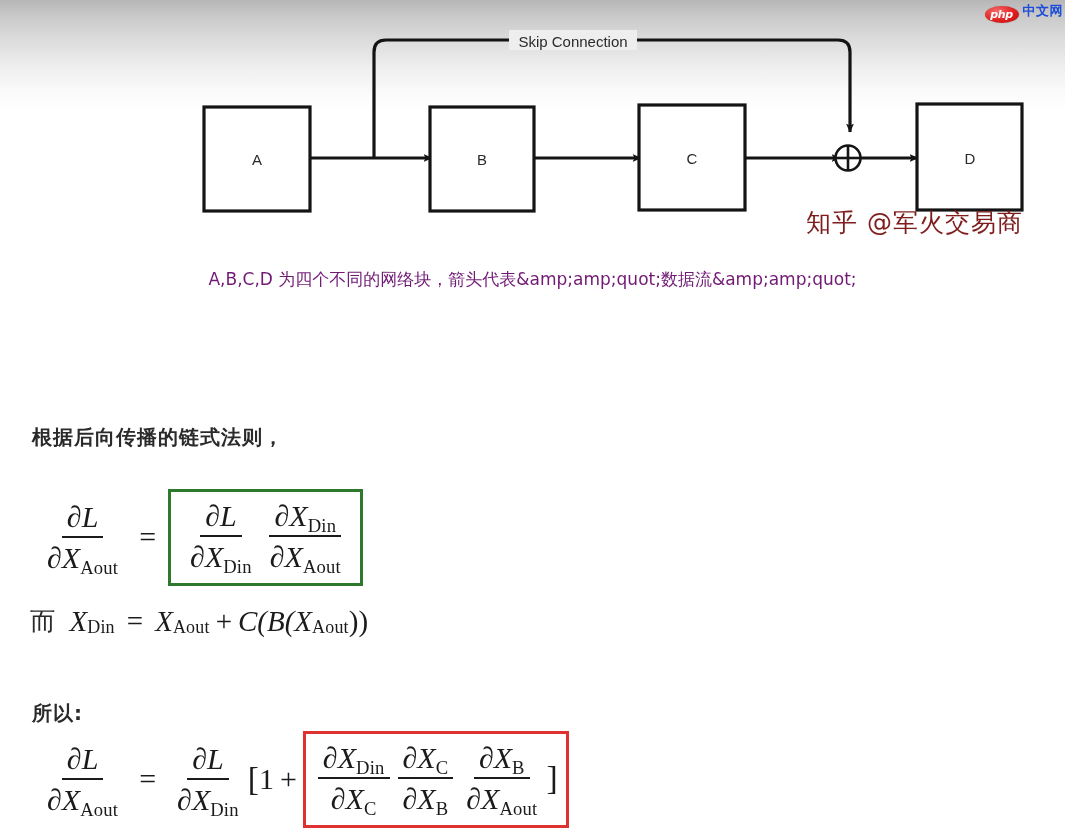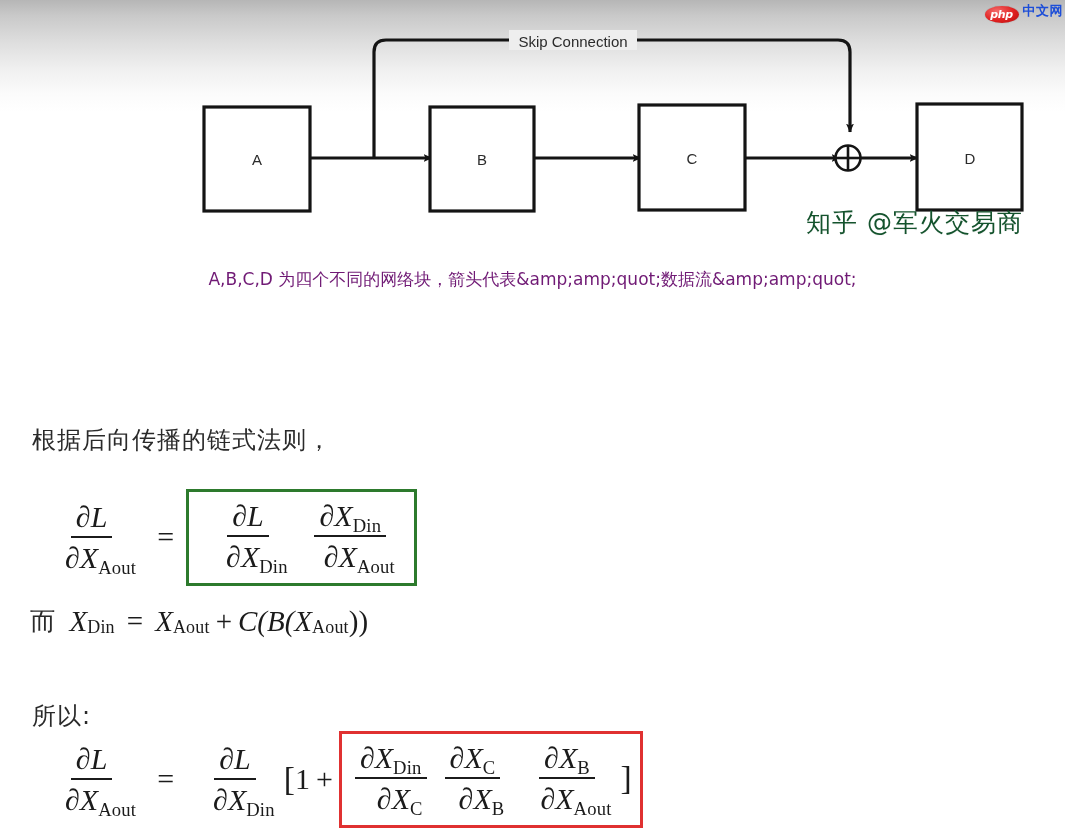--- a/index.html
+++ b/index.html
@@ -68,21 +68,21 @@
     width: 1065px;
     height: 250px;
   }
   #diagram-svg { display: block; }
 
   .zhihu-watermark {
     position: absolute;
     left: 806px;
     top: 206px;
     font-size: 25px;
-    color: #14532d;
+    color: #7f1d1d;
     letter-spacing: 1px;
     font-family: "DejaVu Sans", sans-serif;
     white-space: nowrap;
     text-shadow: 0 1px 0 #f6f6f6;
   }
 
   
   #caption {
     position: absolute;
     left: 0;
@@ -91,24 +91,24 @@
     text-align: center;
     font-size: 17px;
     color: #701a75;
     font-family: "DejaVu Sans", sans-serif;
     white-space: nowrap;
   }
 
   
   .cn-heading {
     position: absolute;
-    font-size: 24px;
+    font-size: 20px;
     color: #2a2a2a;
     font-family: "DejaVu Sans", sans-serif;
-    font-weight: 400;
+    font-weight: 700;
     letter-spacing: 1px;
     white-space: nowrap;
   }
   #heading-chain { left: 32px; top: 424px; }
   #heading-so    { left: 32px; top: 672px; margin-top: 28px; }
 
   
   .math {
     position: absolute;
     font-family: "Liberation Serif", "DejaVu Serif", serif;
@@ -124,21 +124,21 @@
     justify-content: center;
     vertical-align: middle;
     margin: 0 4px;
   }
   .frac .num, .frac .den {
     padding: 0 5px;
     line-height: 1.18;
     text-align: center;
   }
   .frac .num { border-bottom: 2px solid #1b1b1b; padding-bottom: 2px; }
-  .frac .den { padding-top: 2px; margin-left: 18px; }
+  .frac .den { padding-top: 2px; }
   .mi { font-style: italic; }
   .op { font-style: normal; }
   sub.sb {
     font-size: 0.62em;
     vertical-align: baseline;
     position: relative;
     top: 0.32em;
     letter-spacing: 0.2px;
   }
   .eq-sign { margin: 0 12px; font-style: normal; }

